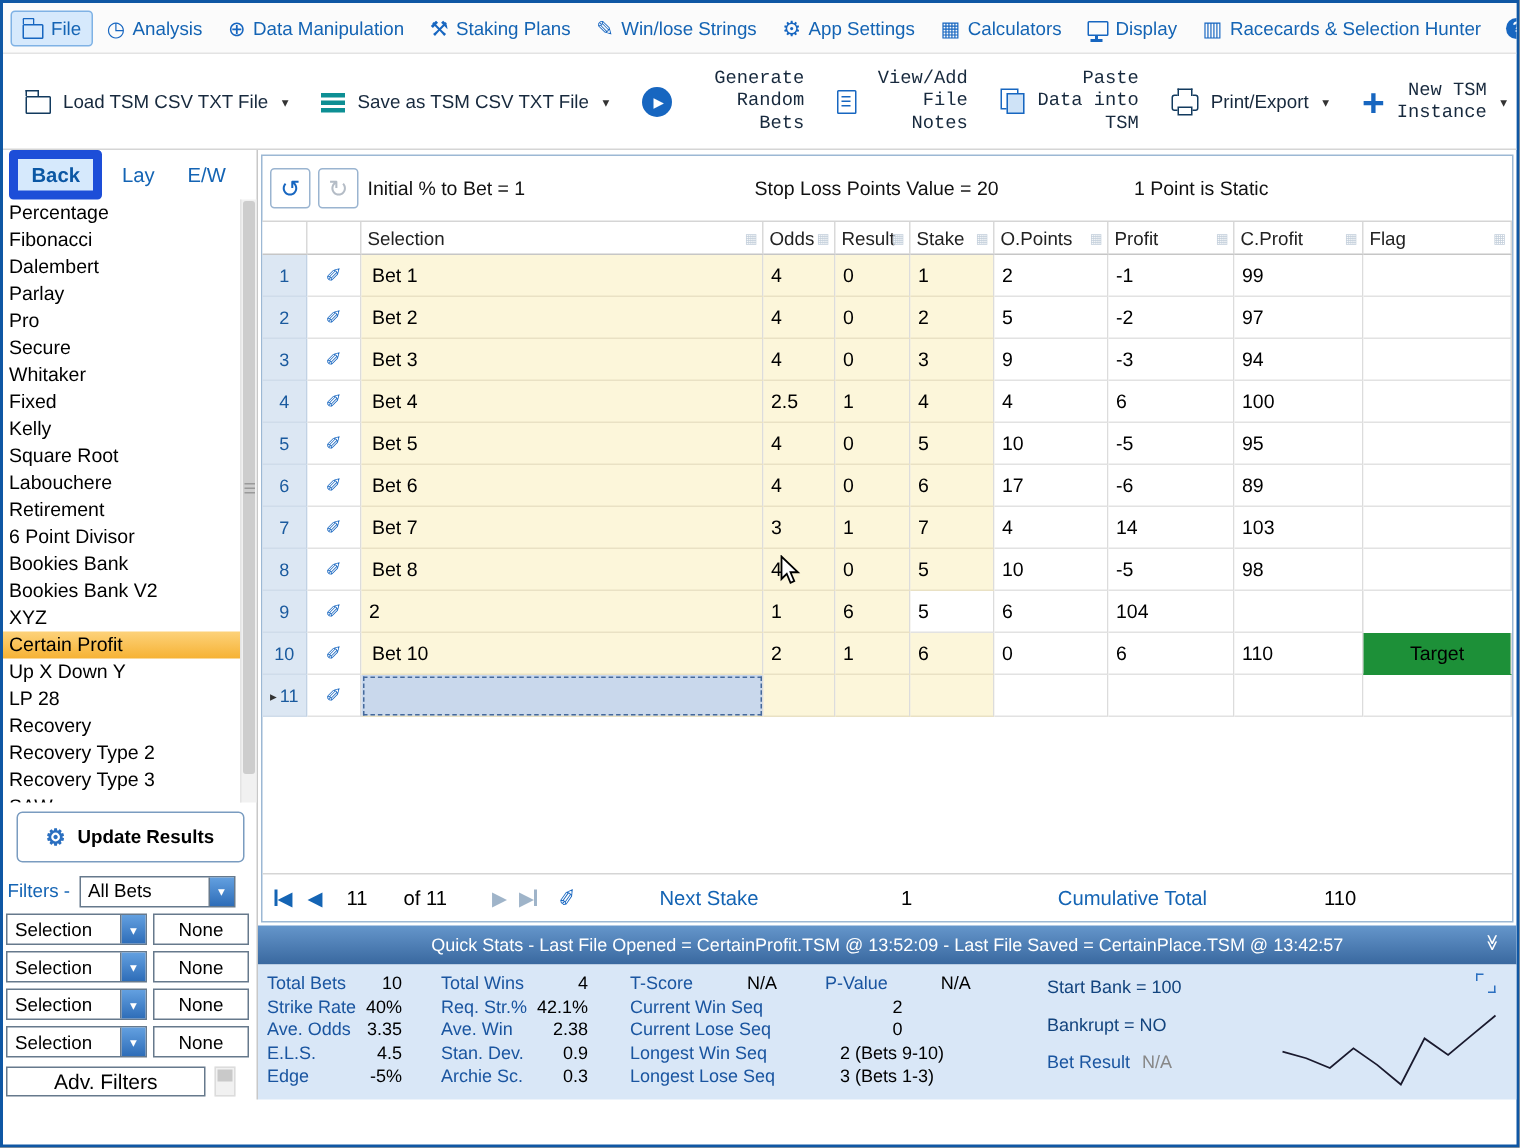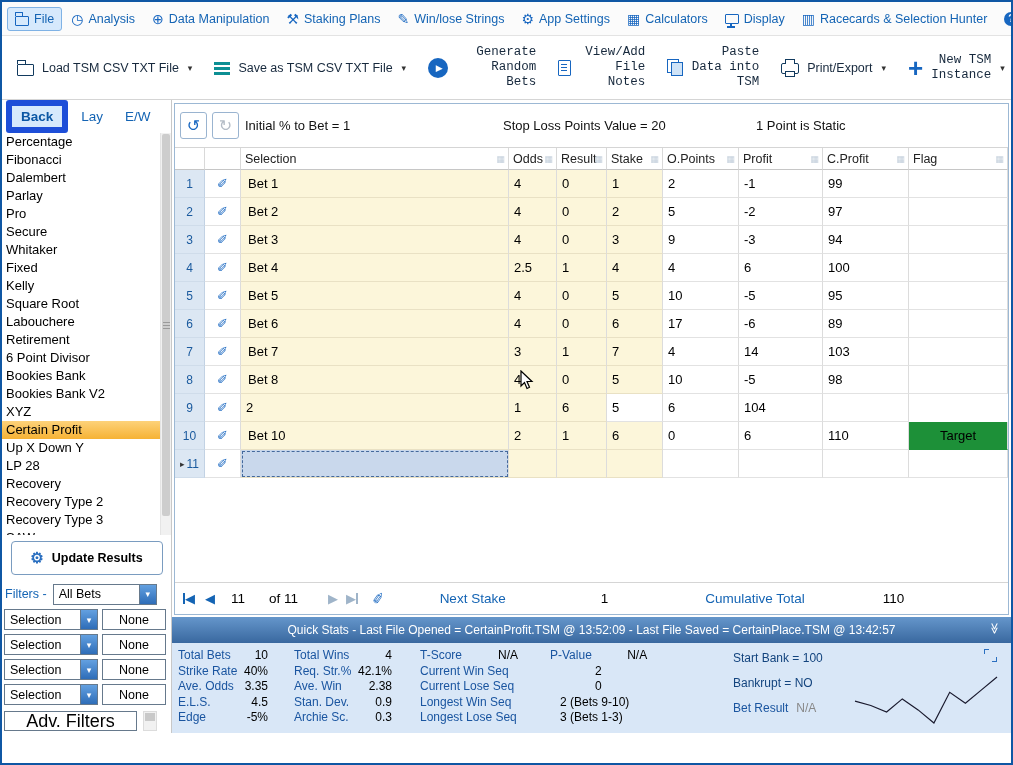--- a/index.html
+++ b/index.html
@@ -67,21 +67,21 @@
   .ugear{font-size:15px;color:#2a6fc0;}
   .filtersrow{height:26px;display:flex;align-items:center;gap:6px;padding:0 3px;}
   .flabel{color:#1464b4;font-size:12.5px;}
   .fcombo{width:104px;height:21px;border:1px solid #66798c;display:flex;align-items:center;padding-left:5px;font-size:12.5px;position:relative;}
   .fdrop{width:17px;height:100%;background:linear-gradient(#63a0e0,#2e6db8);color:#fff;font-size:9px;display:flex;align-items:center;justify-content:center;margin-left:auto;border-left:1px solid #66798c;}
   .filterrows{padding-top:2px;}
   .frow{display:flex;gap:4px;padding:0 2px;margin-bottom:4px;}
   .fsel{width:94px;height:21px;border:1px solid #66798c;display:flex;align-items:center;padding-left:5px;font-size:12.5px;position:relative;}
   .fnone{width:64px;height:21px;border:1px solid #66798c;display:flex;align-items:center;justify-content:center;font-size:12.5px;}
   .advrow{display:flex;align-items:center;margin-top:2px;}
-  .advbox{width:133px;height:20px;border:1px solid #66798c;text-align:center;line-height:18px;font-size:18px;margin-left:2px;}
+  .advbox{width:133px;height:20px;border:1px solid #66798c;text-align:center;line-height:18px;font-size:14px;margin-left:2px;}
   .miniscroll{width:14px;height:20px;background:#f1f1f1;border:1px solid #dcdcdc;margin-left:6px;padding:1px;}
   .minithumb{height:8px;background:#c9c9c9;}
   
   .panel{flex:0 0 512px;border:1px solid #9cb8d4;margin:3px 2px 0 2px;display:flex;flex-direction:column;background:#fff;min-width:0;}
   .ctrlrow{height:44px;border-bottom:1px solid #d5d5d5;position:relative;font-size:13px;}
   .cbtn{position:absolute;top:8px;width:27px;height:27px;border:1px solid #9ab4d0;border-radius:3px;display:flex;align-items:center;justify-content:center;font-size:16px;background:#fff;}
   .cbtn.on{left:5px;color:#1766c0;}
   .cbtn.off{left:37px;color:#b4bcc6;}
   .cinfo{position:absolute;top:14px;color:#111;}
   .cinfo.t1{left:70px;}
@@ -131,21 +131,21 @@
   .scol.c2 .srow{justify-content:space-between;}
   .scol.c3{left:248px;width:270px;}
   .scol.c3 .sv{position:absolute;}
   .scol.c3 .srow:nth-child(1) .sv{left:78px;}
   .scol.c3 .srow:nth-child(2) .sv{left:175px;}
   .scol.c3 .srow:nth-child(3) .sv{left:175px;}
   .scol.c3 .srow:nth-child(4) .sv{left:140px;}
   .scol.c3 .srow:nth-child(5) .sv{left:140px;}
   .pv{position:absolute;left:378px;top:5px;}
   .pv .sv{margin-left:32px;}
-  .sright{position:absolute;left:526px;top:8px;color:#13447e;margin-left:35px;}
+  .sright{position:absolute;left:526px;top:8px;color:#13447e;}
   .sright div{height:25px;}
   .sright .dim{color:#888;margin-left:8px;}
   .spark{position:absolute;right:8px;bottom:4px;}
   .expand{position:absolute;top:6px;right:14px;width:13px;height:13px;}
   .expand::before,.expand::after{content:'';position:absolute;width:4px;height:4px;border:1.5px solid #2a6fc0;}
   .expand::before{left:0;top:0;border-right:none;border-bottom:none;}
   .expand::after{right:0;bottom:0;border-left:none;border-top:none;}
   .cursor{position:absolute;left:518px;top:368px;z-index:50;}
 </style>
 </head>

